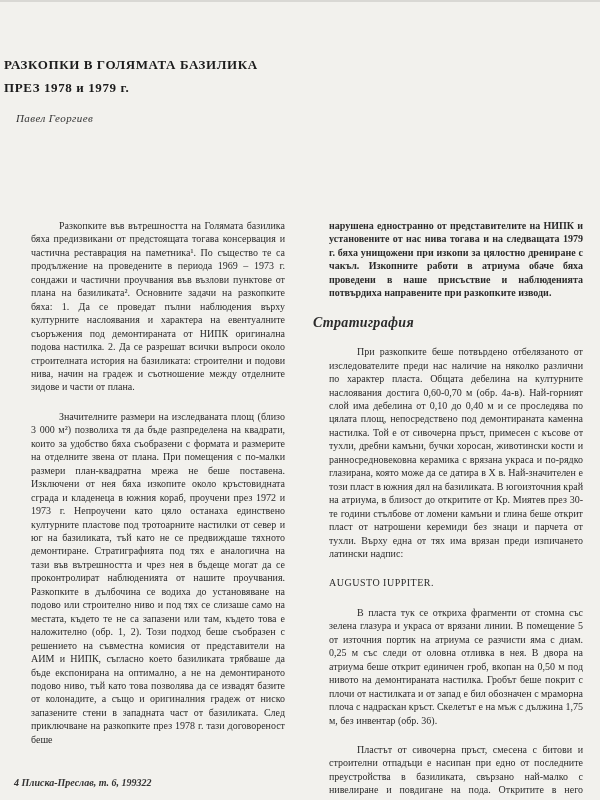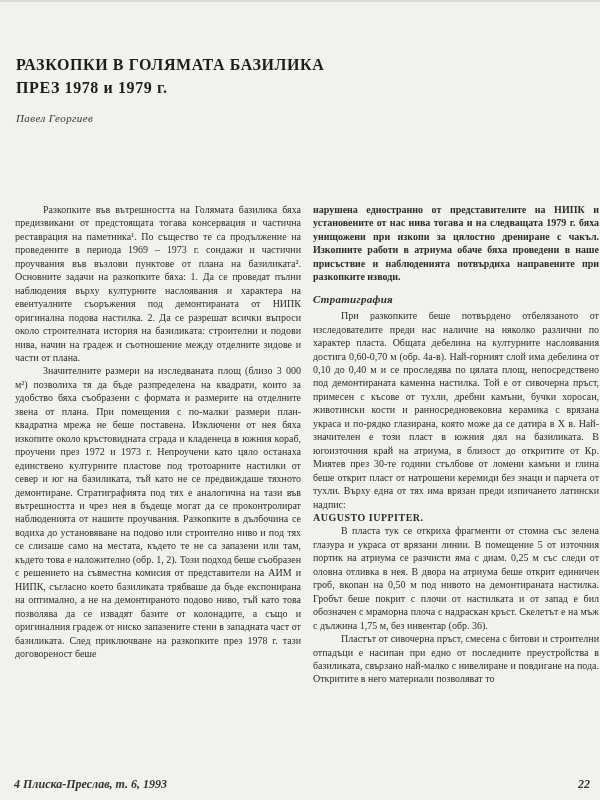--- a/index.html
+++ b/index.html
@@ -17,23 +17,23 @@
   }
   .scan-edge-top {
     position: absolute;
     top: 0; left: 0; right: 0;
     height: 2px;
     background: #d9d8d4;
   }
   .title {
     position: absolute;
     top: 53px;
-    left: 16px;
+    left: 4px;
     right: 20px;
-    font-size: 16px;
+    font-size: 13px;
     line-height: 23px;
     font-weight: bold;
     letter-spacing: 0.6px;
     color: #1c1c1c;
   }
   .author {
     position: absolute;
     top: 112px;
     left: 16px;
     font-size: 11px;
@@ -50,48 +50,48 @@
     gap: 12px;
   }
   .col {
     width: 286px;
     font-size: 10px;
     line-height: 13.45px;
     text-align: justify;
     color: #2b2b2b;
   }
   .col p {
-    margin: 0;
+    margin: 16px;
     text-indent: 28px;
   }
   .col p.no-indent {
     text-indent: 0;
     font-weight: bold;
   }
   .col .section-heading {
     font-weight: bold;
     font-style: italic;
-    font-size: 11px;
+    font-size: 14px;
     margin: 9px 0 3px 0;
     text-indent: 0;
     letter-spacing: 0.3px;
   }
   .col .inscription {
-    font-weight: bold;
+    font-weight: normal;
     text-indent: 0;
     letter-spacing: 0.5px;
   }
   .footer {
     position: absolute;
     top: 777px;
     left: 14px;
     right: 10px;
     display: flex;
-    justify-content: space-between;
-    font-size: 12px;
+    justify-content: flex-start;
+    font-size: 10px;
     font-weight: bold;
     font-style: italic;
     color: #333;
   }
 </style>
 </head>
 <body>
 
 <div class="scan-edge-top"></div>
 

